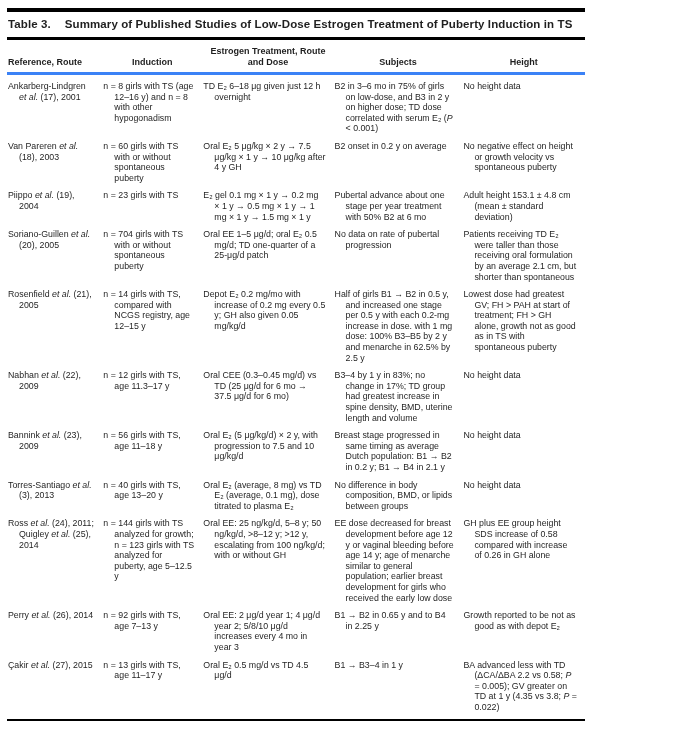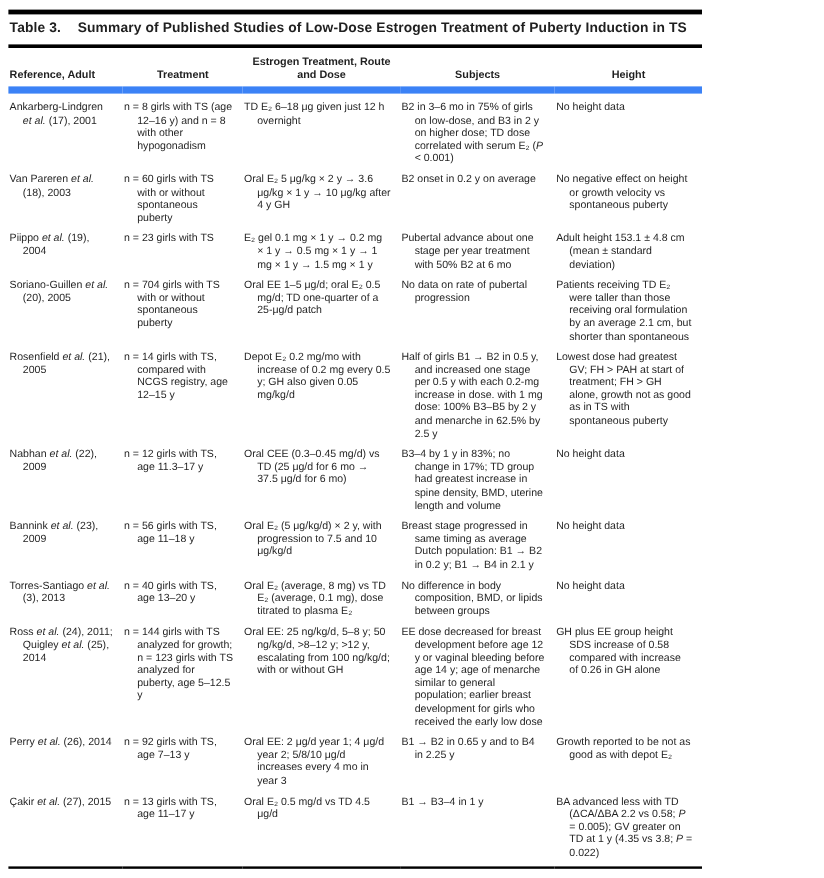--- a/index.html
+++ b/index.html
@@ -39,21 +39,21 @@
   col.c-treat { width: 22.7%; }
   col.c-out   { width: 22.3%; }
   col.c-ht    { width: 21.2%; }
   th {
     font-size: 9px;
     font-weight: bold;
     text-align: center;
     vertical-align: bottom;
     line-height: 11px;
     padding: 6px 6px 4px 6px;
-    border-bottom: 6px solid #3b82f6;
+    border-bottom: 3px solid #3b82f6;
   }
   th.left {
     text-align: left;
     padding-left: 1px;
   }
   td {
     font-size: 8.8px;
     line-height: 10.6px;
     vertical-align: top;
     padding: 0 8px 7px 1px;
@@ -79,22 +79,22 @@
   <table class="studies">
     <colgroup>
       <col class="c-ref">
       <col class="c-subj">
       <col class="c-treat">
       <col class="c-out">
       <col class="c-ht">
     </colgroup>
     <thead>
       <tr>
-        <th class="left">Reference, Adult</th>
-        <th>Treatment</th>
+        <th class="left">Reference, Route</th>
+        <th>Induction</th>
         <th>Estrogen Treatment, Route and Dose</th>
         <th>Subjects</th>
         <th>Height</th>
       </tr>
     </thead>
     <tbody>
   <tr>
     <td>
             <div class="hang">Ankarberg-Lindgren <i>et al.</i> (17), 2001</div>
           </td>
@@ -113,21 +113,21 @@
   </tr>
 
   <tr>
     <td>
             <div class="hang">Van Pareren <i>et al.</i> (18), 2003</div>
           </td>
     <td>
             <div class="hang">n = 60 girls with TS with or without spontaneous puberty</div>
           </td>
     <td>
-            <div class="hang">Oral E₂ 5 μg/kg × 2 y → 3.6 μg/kg × 1 y → 10 μg/kg after 4 y GH</div>
+            <div class="hang">Oral E₂ 5 μg/kg × 2 y → 7.5 μg/kg × 1 y → 10 μg/kg after 4 y GH</div>
           </td>
     <td>
             <div class="hang">B2 onset in 0.2 y on average</div>
           </td>
     <td>
             <div class="hang">No negative effect on height or growth velocity vs spontaneous puberty</div>
           </td>
   </tr>
 
   <tr>

